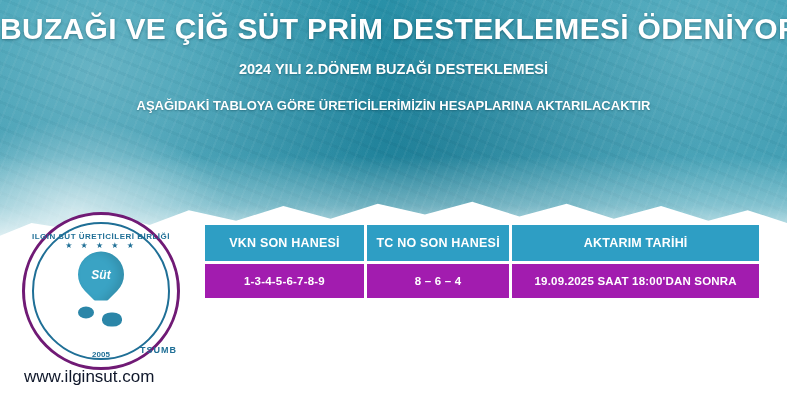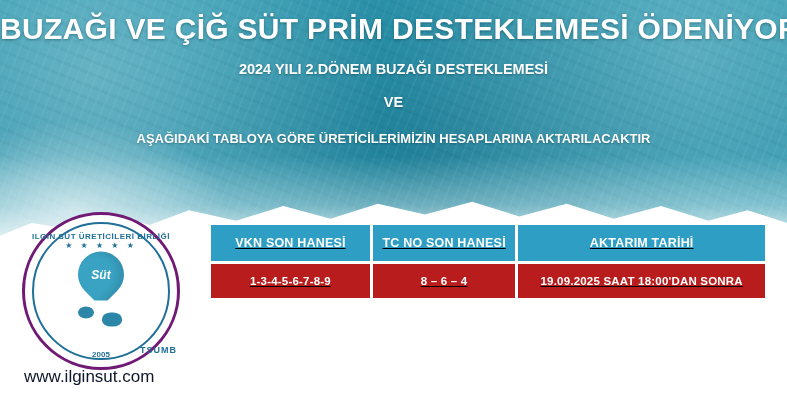--- a/index.html
+++ b/index.html
@@ -214,43 +214,42 @@
     text-align: right;
     font-size: 9px;
     font-weight: bold;
     color: #1f6f96;
     letter-spacing: 1px;
   }
 
   
   .table-wrap {
     position: absolute;
-    left: 208px;
+    left: 202px;
     top: 222px;
     width: 560px;
     z-index: 6;
-    text-decoration: underline;
   }
   table.data-table {
     border-collapse: separate;
     border-spacing: 3px;
     width: 100%;
     table-layout: fixed;
   }
   table.data-table th {
     background: #2e9ec4;
     color: #ffffff;
     font-size: 12.5px;
     font-weight: bold;
     padding: 11px 4px;
     text-align: center;
     letter-spacing: 0.2px;
   }
   table.data-table td {
-    background: #b91c1c;
+    background: #a21caf;
     color: #ffffff;
     font-size: 11.5px;
     font-weight: bold;
     padding: 11px 4px;
     text-align: center;
     letter-spacing: 0.2px;
   }
   .col-a { width: 29%; }
   .col-b { width: 26%; }
   .col-c { width: 45%; }
@@ -273,21 +272,20 @@
 
   <div class="bg-base"></div>
   <div class="bg-texture"></div>
   <div class="bg-splash-left"></div>
   <div class="bg-white-soft"></div>
   <div class="bg-white-bottom"></div>
 
   <div class="header">
     <h1 class="main-title">BUZAĞI VE ÇİĞ SÜT PRİM DESTEKLEMESİ ÖDENİYOR</h1>
     <p class="sub-line">2024 YILI 2.DÖNEM BUZAĞI DESTEKLEMESİ</p>
-    <p class="sub-line small-ve">VE</p>
     <p class="note-line">AŞAĞIDAKİ TABLOYA GÖRE ÜRETİCİLERİMİZİN HESAPLARINA AKTARILACAKTIR</p>
   </div>
 
   <div class="logo">
     <div class="logo-inner-ring"></div>
     <div class="logo-top-text">ILGIN SÜT ÜRETİCİLERİ BİRLİĞİ</div>
     <div class="logo-stars">★ ★ ★ ★ ★</div>
     <div class="logo-center">
       <div class="logo-drop">
         <span>Süt</span>

